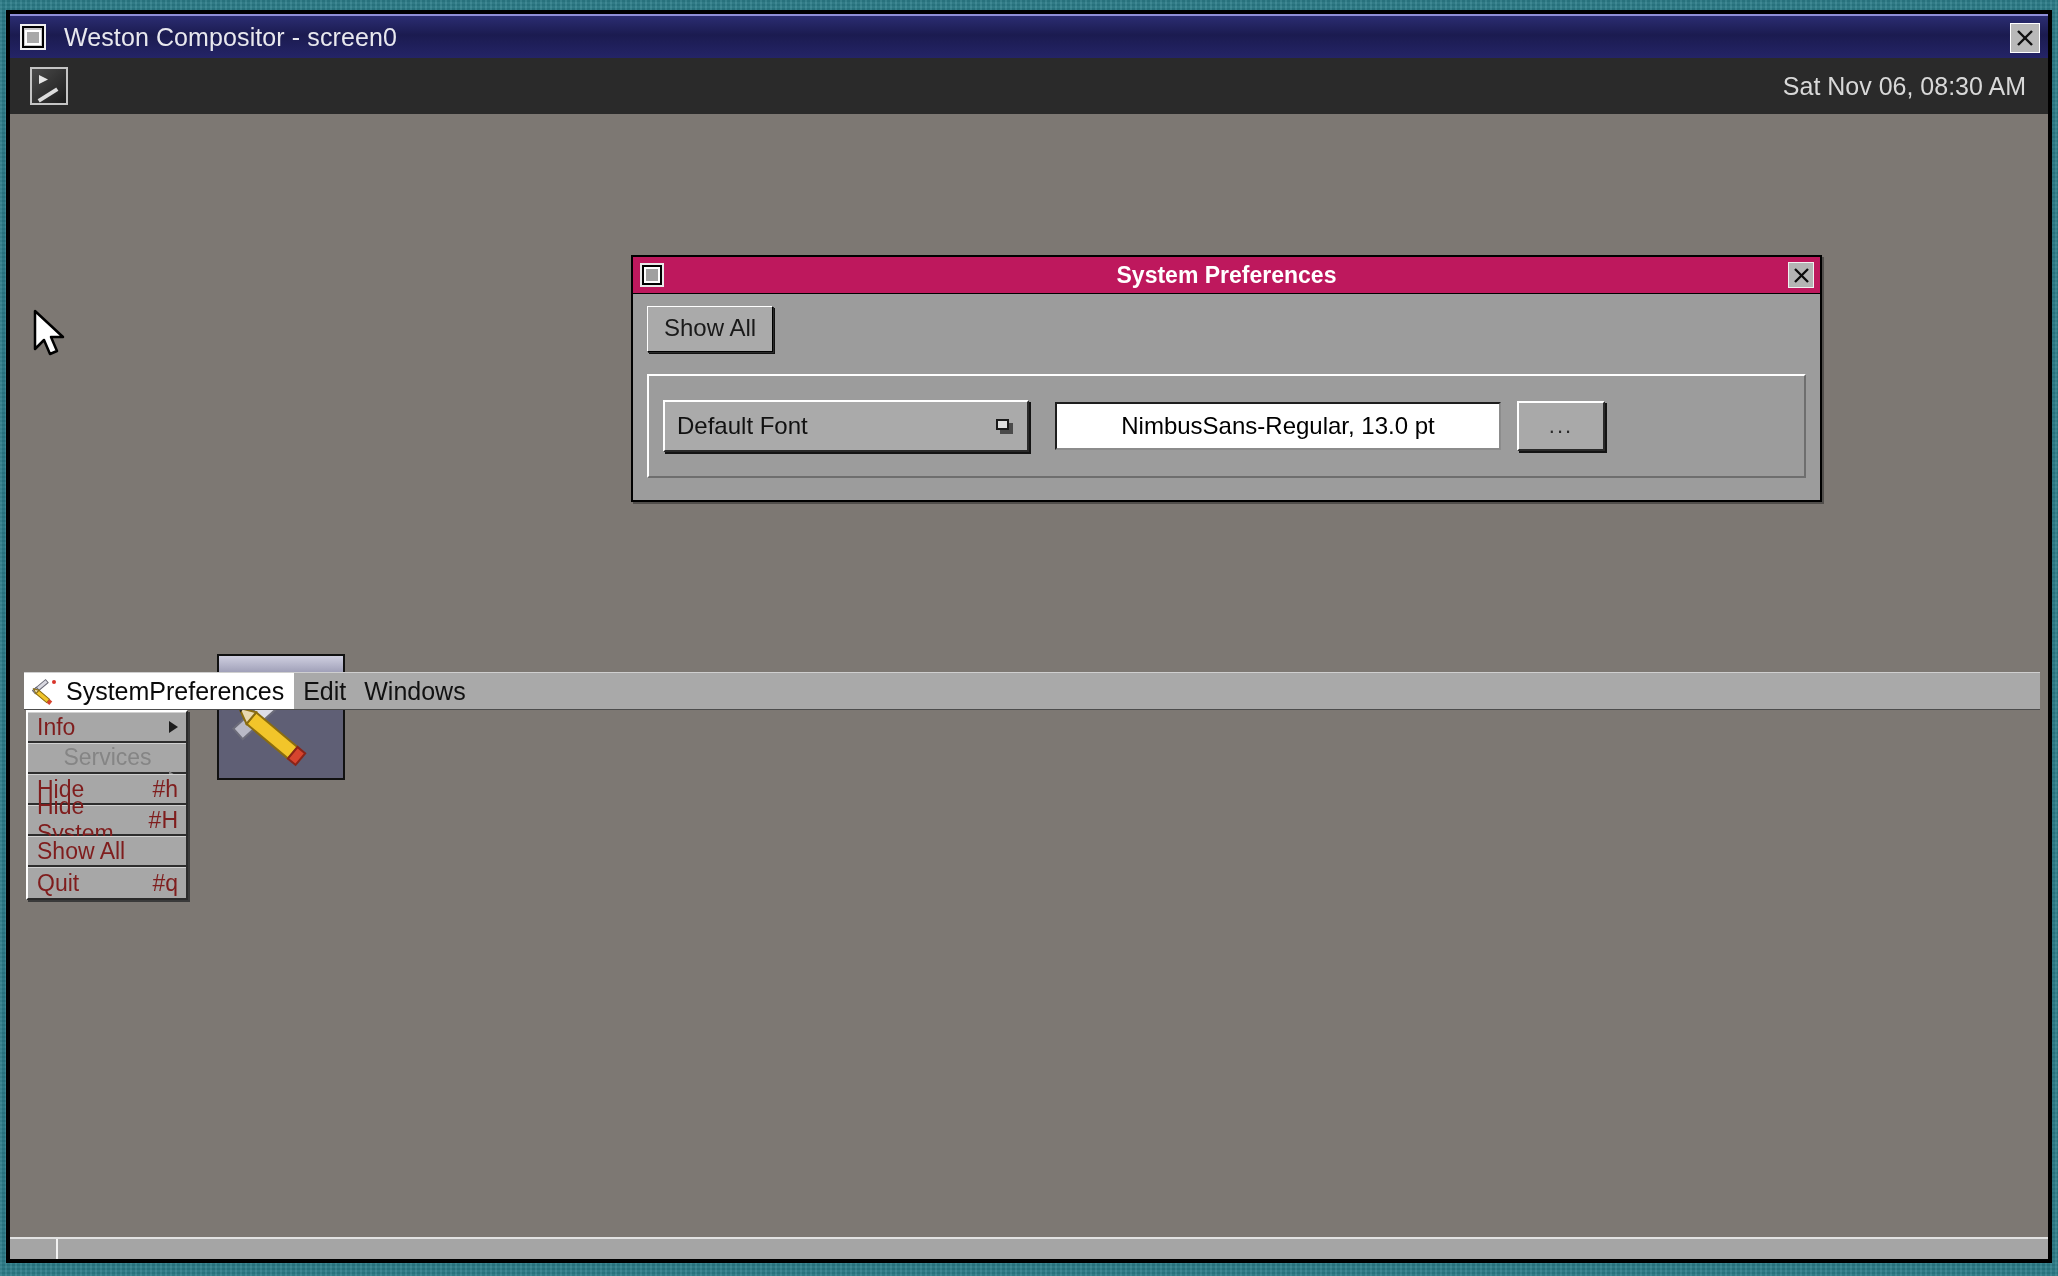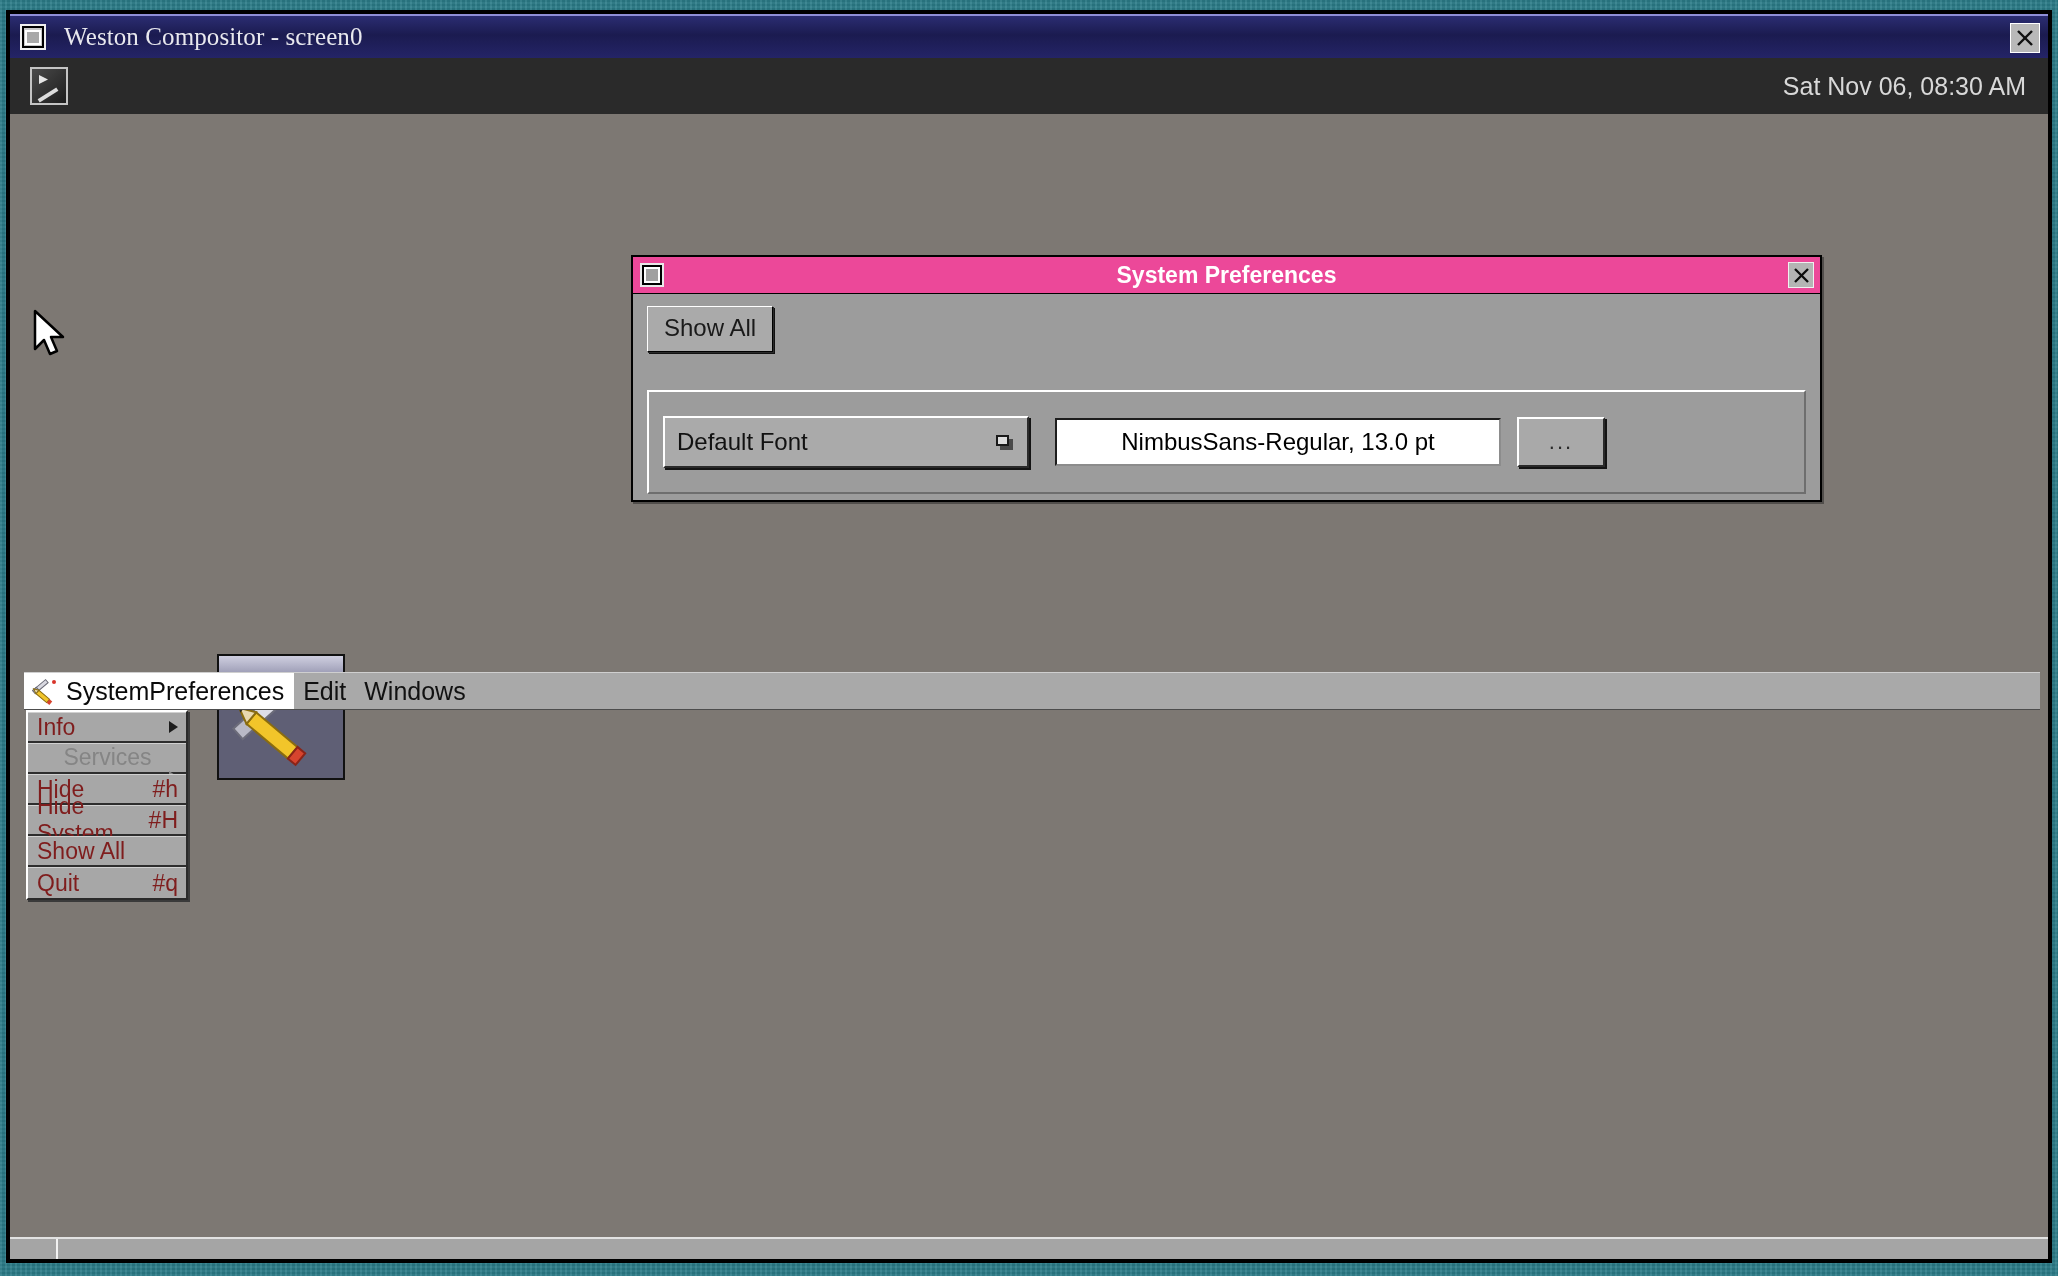--- a/index.html
+++ b/index.html
@@ -34,21 +34,21 @@
     background: #000;
     border: 2px solid #000;
     box-sizing: border-box;
   }
   #weston-titlebar {
     position: absolute; left: 2px; top: 2px;
     width: calc(100% - 4px); height: 44px;
     background: linear-gradient(180deg, #2b2d72 0%, #1b1b50 45%, #242467 100%);
     border-top: 2px solid #8f8fd8;
     box-sizing: border-box;
-    display: flex; align-items: center; font-family: Liberation Serif, serif;
+    display: flex; align-items: center;
   }
   #weston-title-icon {
     width: 26px; height: 26px;
     margin-left: 10px;
     background: #c9c9c9;
     border: 2px solid #efefef;
     box-shadow: inset 0 0 0 2px #000;
     box-sizing: border-box;
     display: flex; align-items: center; justify-content: center;
   }
@@ -124,21 +124,21 @@
   #prefs-window {
     position: absolute;
     left: 621px; top: 141px;
     width: 1191px; height: 247px;
     background: #9c9c9c;
     border: 2px solid #000;
     box-sizing: border-box;
     box-shadow: 2px 2px 0 rgba(0,0,0,0.35);
   }
   #prefs-titlebar {
-    height: 36px; background: #ec4899;
+    height: 36px; background: #be185d;
     display: flex; align-items: center;
     position: relative;
     border-bottom: 1px solid #000;
   }
   #prefs-min {
     width: 24px; height: 24px; margin-left: 7px;
     border: 2px solid #e9e9e9;
     background: #000;
     box-sizing: border-box;
     display:flex; align-items:center; justify-content:center;
@@ -167,21 +167,21 @@
     box-shadow: 1px 1px 0 #2a2a2a, 2px 2px 0 #111;
     font-size: 24px; color: #1a1a1a;
     padding: 6px 14px;
     cursor: pointer;
     display: inline-block;
     font-family: "Liberation Sans", sans-serif;
   }
   #show-all-btn { padding: 7px 16px 9px 16px; }
 
   #font-group {
-    margin-top: 38px;
+    margin-top: 22px;
     border: 2px solid #fff;
     border-right-color: #6e6e6e; border-bottom-color: #6e6e6e;
     background: #9c9c9c;
     padding: 14px 14px;
     display: flex; align-items: center;
     box-sizing: border-box;
     height: 104px;
   }
   #font-popup {
     position: relative;

